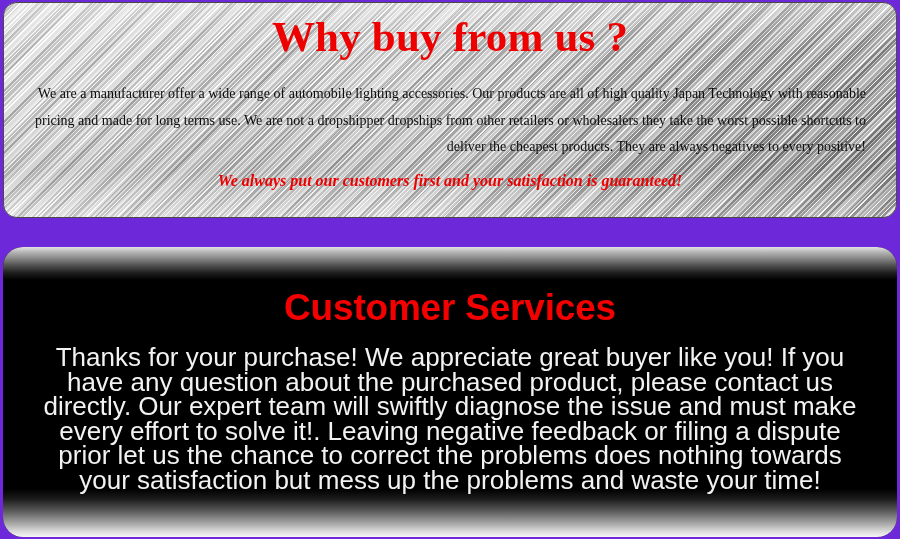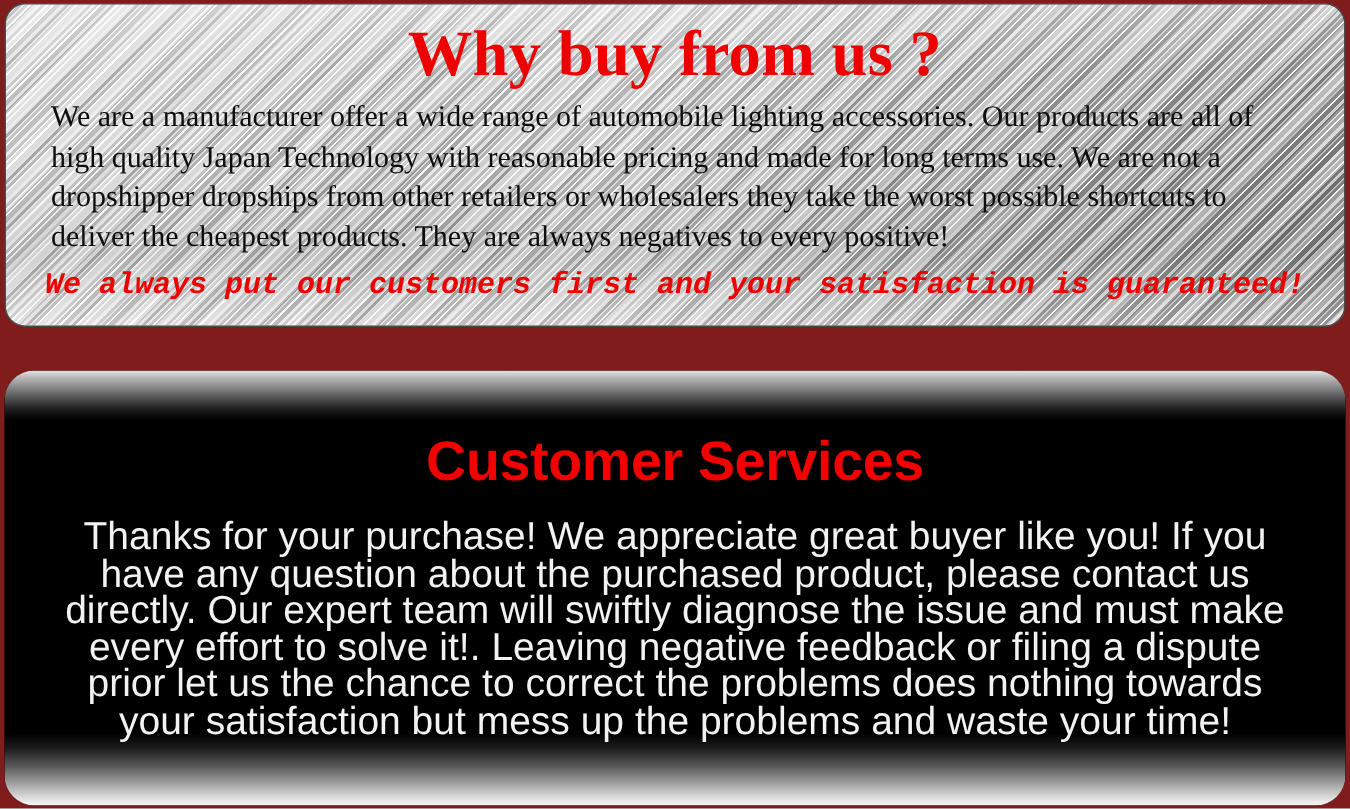--- a/index.html
+++ b/index.html
@@ -13,21 +13,21 @@
     height: 539px;
     overflow: hidden;
     font-family: "Liberation Sans", sans-serif;
     -webkit-font-smoothing: antialiased;
   }
 
   .page {
     position: relative;
     width: 900px;
     height: 539px;
-    background: #7f1d1d;
+    background: #6d28d9;
   }
 
   
   .metal-panel {
     position: absolute;
     left: 3px;
     top: 2px;
     width: 894px;
     height: 216px;
     border-radius: 14px;
@@ -102,32 +102,32 @@
     font-weight: bold;
     font-size: 43px;
     line-height: 56px;
     color: #ee0000;
     margin: 0;
     letter-spacing: 0.2px;
   }
 
   .metal-body {
     font-family: "Liberation Serif", "DejaVu Serif", serif;
-    font-size: 20px;
+    font-size: 14px;
     line-height: 26.5px;
     color: #0d0d0d;
-    margin: 0 8px 0 8px;
-    text-align: left;
+    margin: 16px 8px 0 8px;
+    text-align: right;
   }
 
   .metal-tagline {
-    font-family: Liberation Mono, monospace;
+    font-family: Liberation Serif, serif;
     font-weight: bold;
     font-style: italic;
-    font-size: 20px;
+    font-size: 16px;
     line-height: 30px;
     color: #ee0000;
     margin: 5px 0 0 0;
     text-align: center;
   }
 
   
   .black-panel {
     position: absolute;
     left: 3px;

